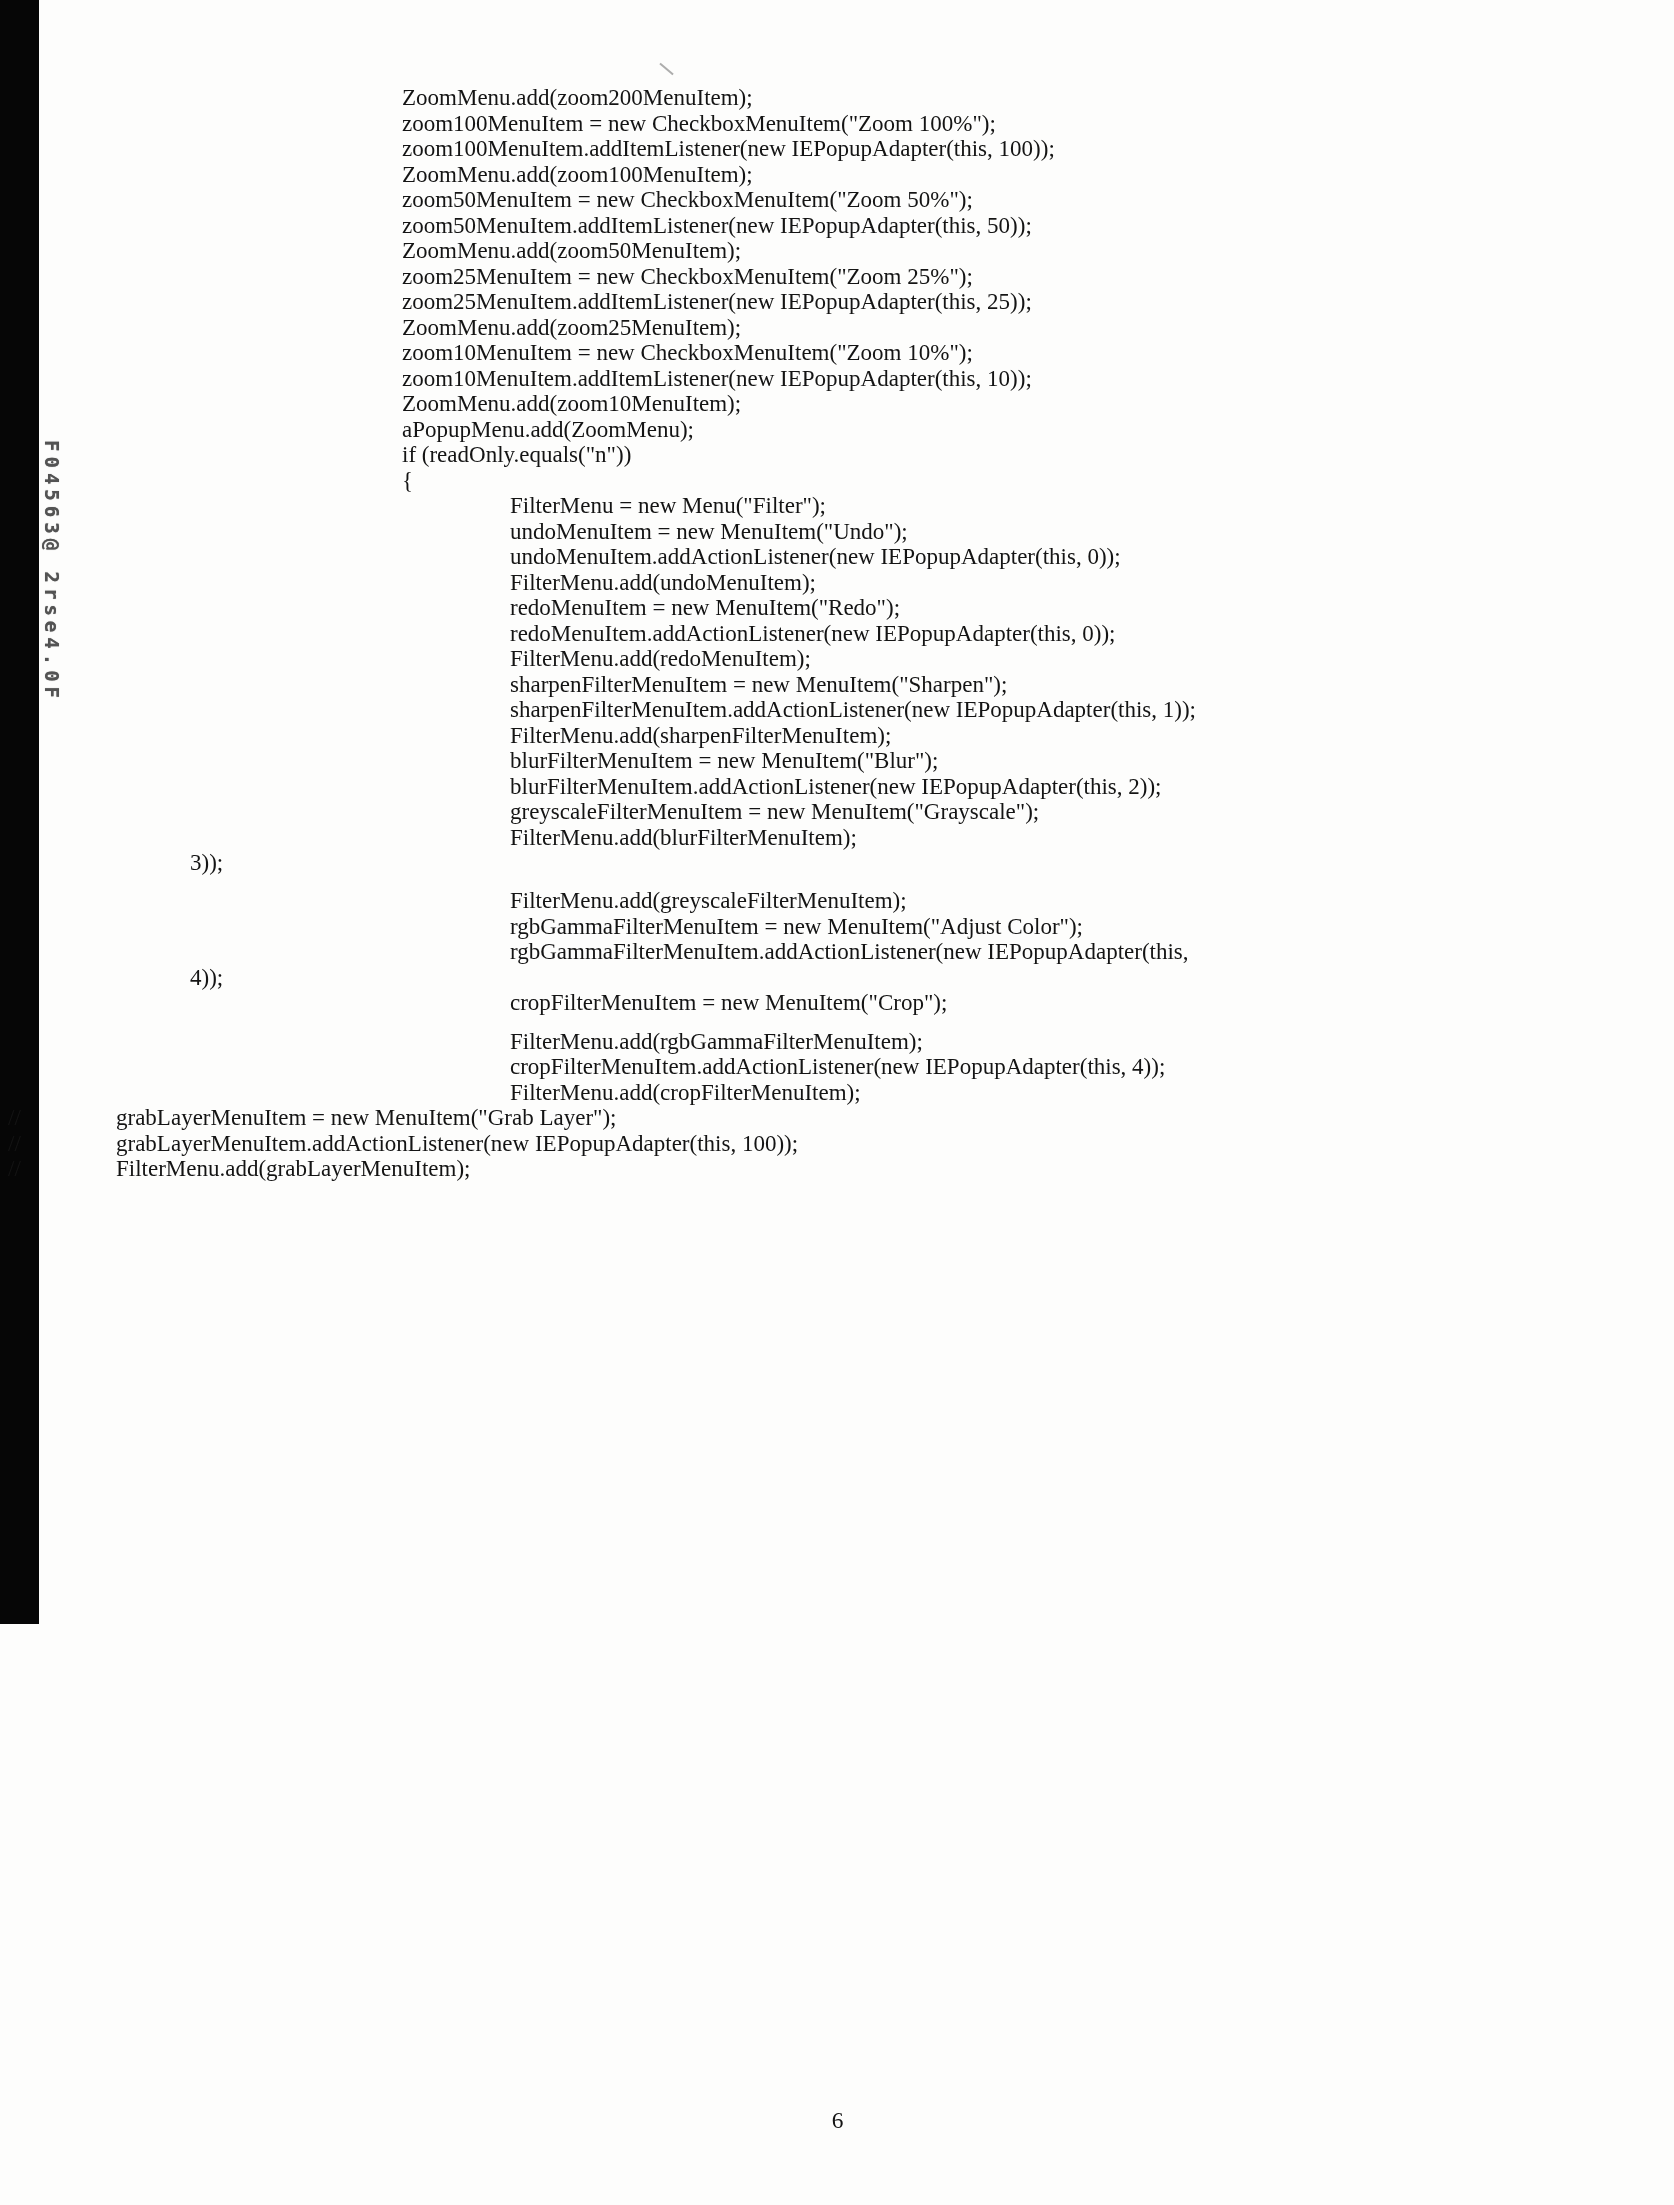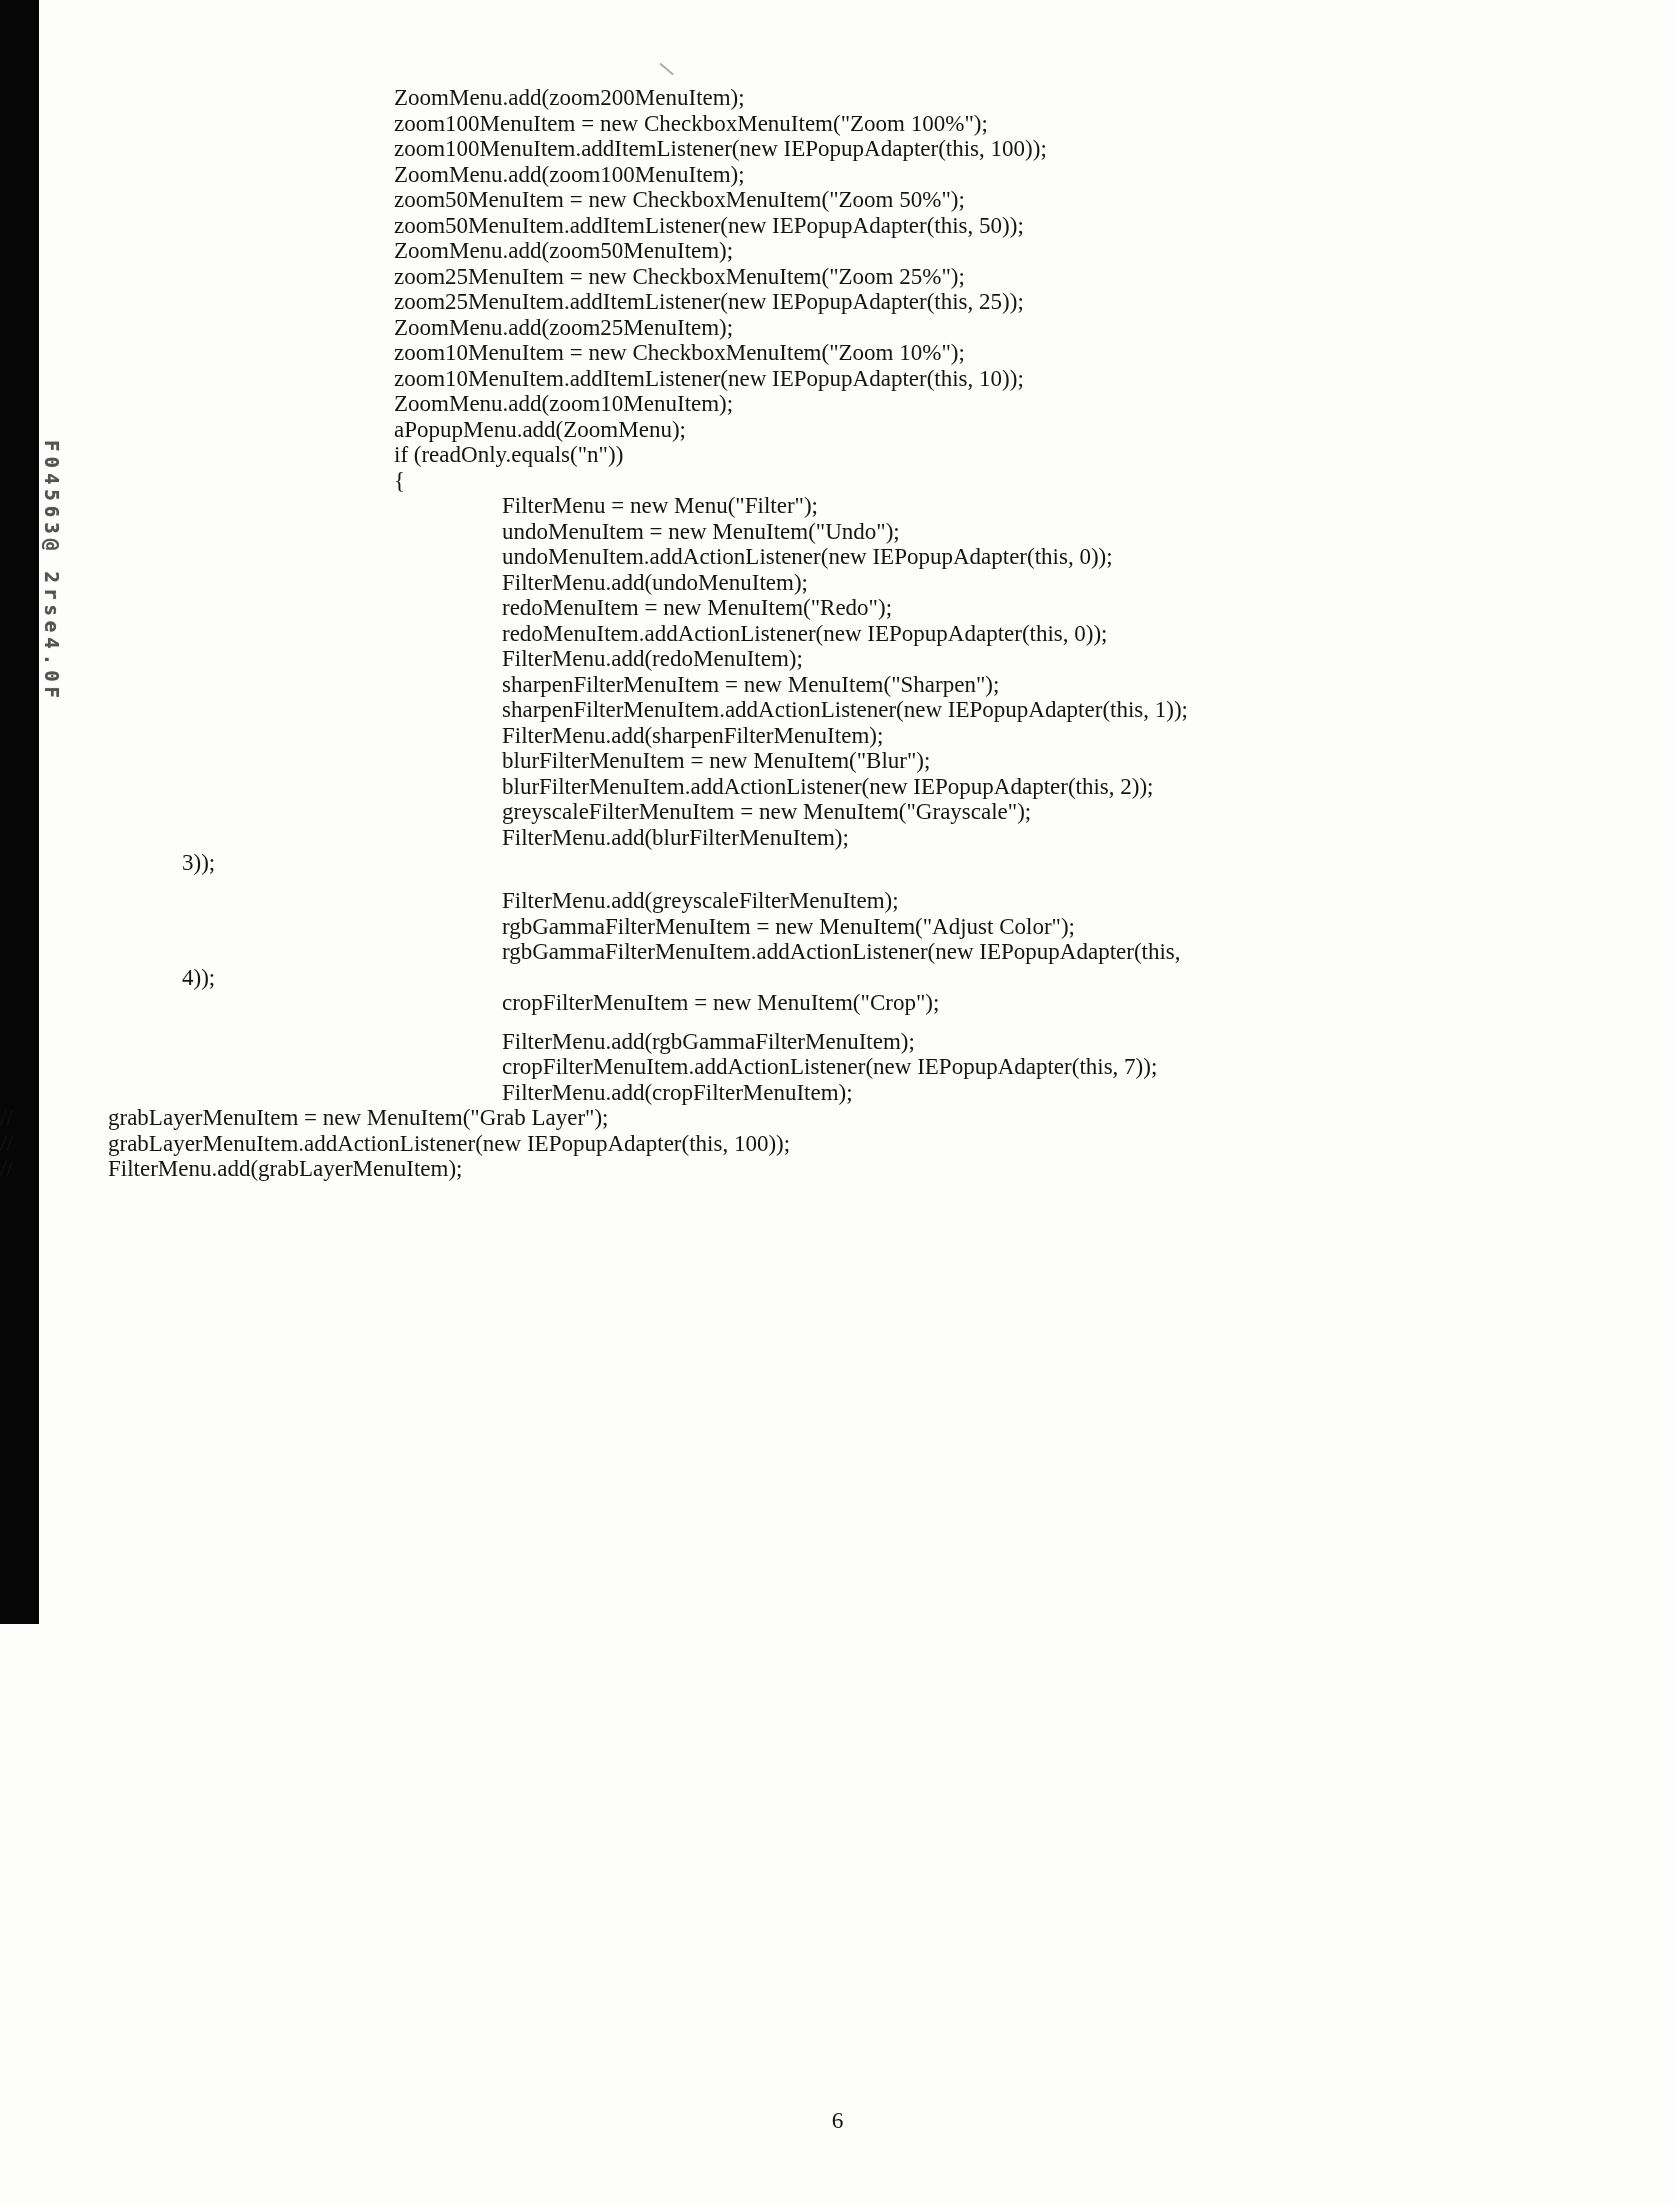--- a/index.html
+++ b/index.html
@@ -49,21 +49,21 @@
     font-weight: bold;
     letter-spacing: 5px;
     color: #3c3c3c;
     opacity: 0.88;
     text-shadow: 0 0 0.7px rgba(50,50,50,0.8);
   }
   
   .code {
     position: absolute;
     top: 85px;
-    left: 0;
+    left: 8px;
     right: 0;
   }
   .code-line {
     font-size: 23px;
     line-height: 25.5px;
     color: #141414;
     white-space: pre;
   }
   .indent-a { padding-left: 394px; }
   .indent-b { padding-left: 502px; }
@@ -128,21 +128,21 @@
       <div class="code-line indent-b"><span class="code-text">blurFilterMenuItem.addActionListener(new IEPopupAdapter(this, 2));</span></div>
       <div class="code-line indent-b"><span class="code-text">greyscaleFilterMenuItem = new MenuItem("Grayscale");</span></div>
       <div class="code-line indent-b"><span class="code-text">FilterMenu.add(blurFilterMenuItem);</span></div>
       <div class="code-line indent-c"><span class="code-text">3));</span></div>
       <div class="code-line indent-b gap"><span class="code-text">FilterMenu.add(greyscaleFilterMenuItem);</span></div>
       <div class="code-line indent-b"><span class="code-text">rgbGammaFilterMenuItem = new MenuItem("Adjust Color");</span></div>
       <div class="code-line indent-b"><span class="code-text">rgbGammaFilterMenuItem.addActionListener(new IEPopupAdapter(this,</span></div>
       <div class="code-line indent-c"><span class="code-text">4));</span></div>
       <div class="code-line indent-b"><span class="code-text">cropFilterMenuItem = new MenuItem("Crop");</span></div>
       <div class="code-line indent-b gap"><span class="code-text">FilterMenu.add(rgbGammaFilterMenuItem);</span></div>
-      <div class="code-line indent-b"><span class="code-text">cropFilterMenuItem.addActionListener(new IEPopupAdapter(this, 7));</span></div>
+      <div class="code-line indent-b"><span class="code-text">cropFilterMenuItem.addActionListener(new IEPopupAdapter(this, 4));</span></div>
       <div class="code-line indent-b"><span class="code-text">FilterMenu.add(cropFilterMenuItem);</span></div>
       <div class="code-line indent-comment"><span class="comment-marker">//</span><span class="code-text">grabLayerMenuItem = new MenuItem("Grab Layer");</span></div>
       <div class="code-line indent-comment"><span class="comment-marker">//</span><span class="code-text">grabLayerMenuItem.addActionListener(new IEPopupAdapter(this, 100));</span></div>
       <div class="code-line indent-comment"><span class="comment-marker">//</span><span class="code-text">FilterMenu.add(grabLayerMenuItem);</span></div>
     </div>
 
   <div class="page-number">6</div>
 
 </div>
 

